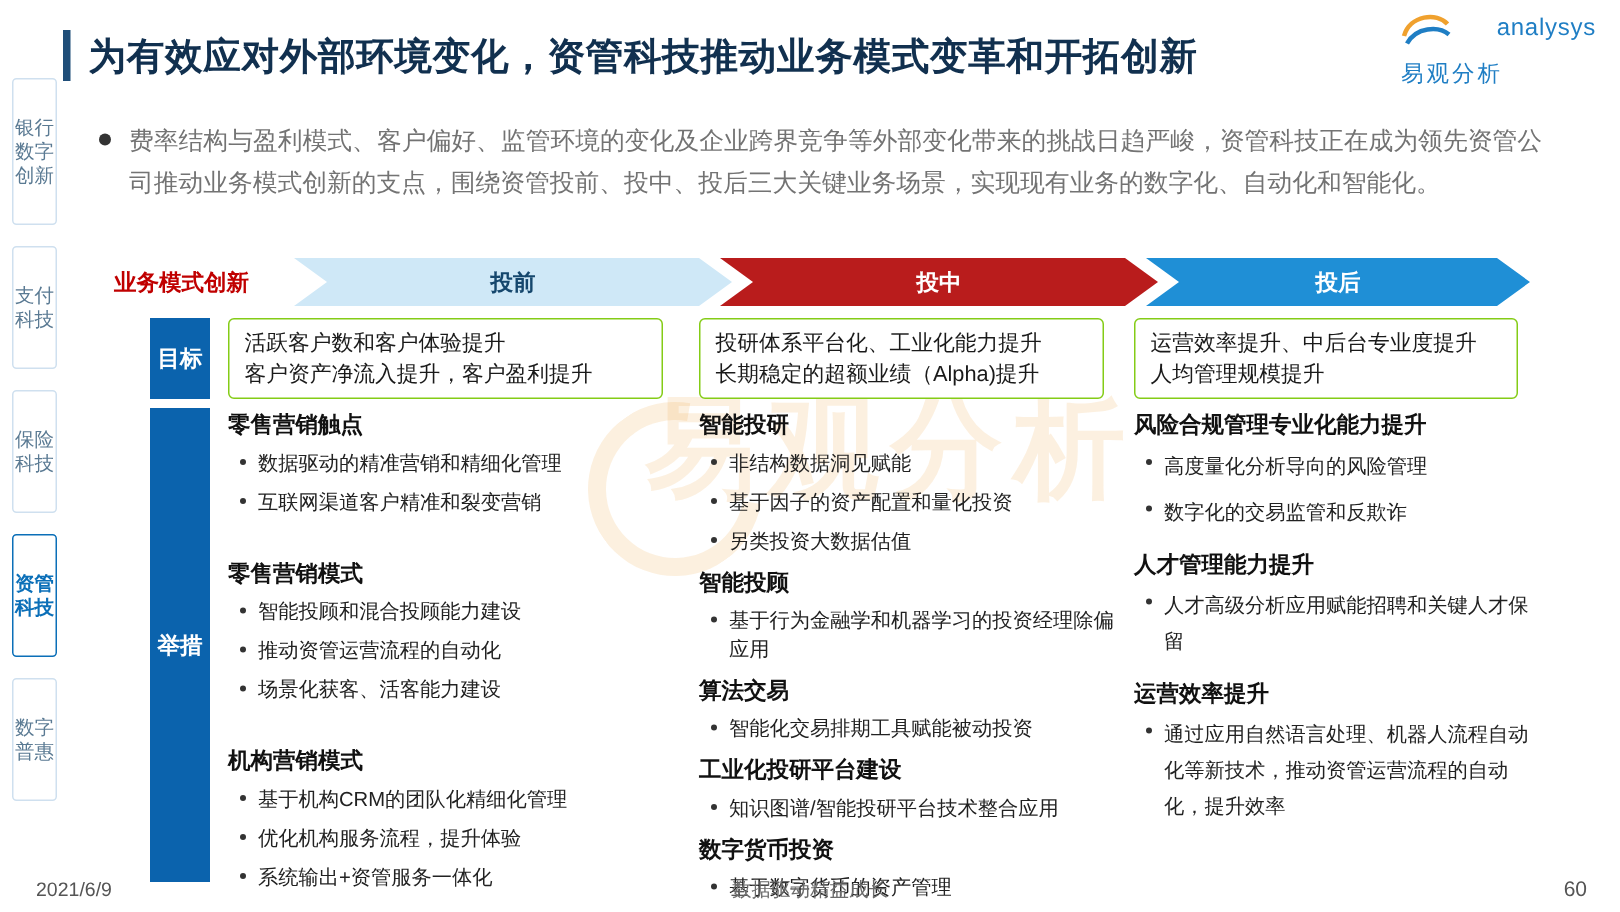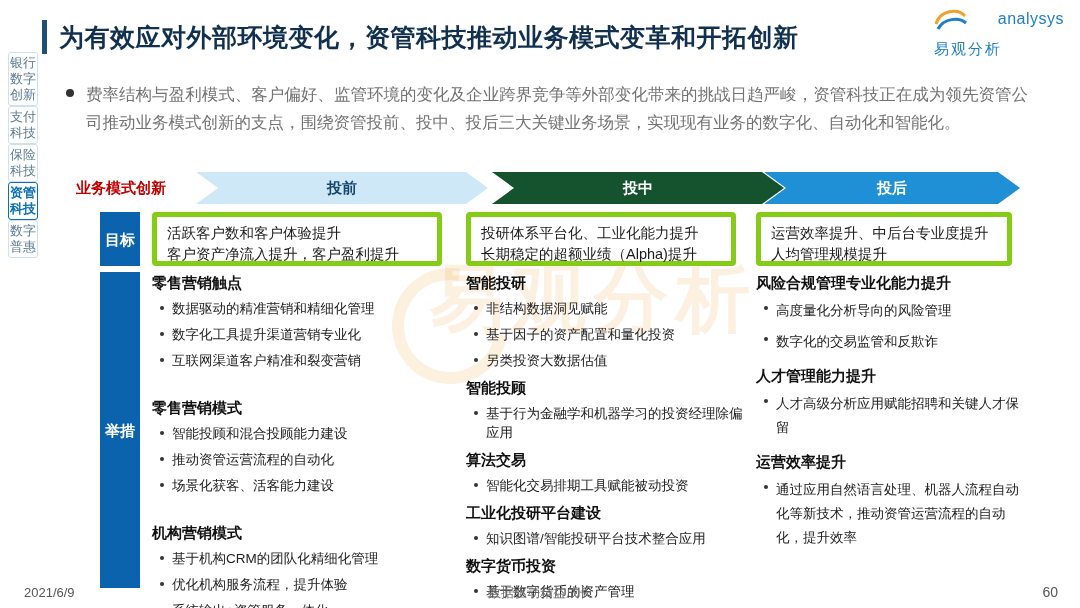--- a/index.html
+++ b/index.html
@@ -98,29 +98,29 @@
 
   
   #side-nav {
     position: absolute;
     left: 8px;
     top: 52px;
     width: 34px;
   }
   .nav-item {
     width: 30px;
-    margin-bottom: 0;
+    margin-bottom: 14px;
     border: 1px solid #cfe0ef;
     border-radius: 3px;
     background: #ffffff;
     color: #5a7a93;
     font-size: 13px;
     line-height: 16px;
     text-align: center;
-    padding: 2px 0;
+    padding: 24px 0;
     box-sizing: border-box;
   }
   .nav-item.active {
     background: #ffffff;
     border-color: #0b6fb8;
     color: #0b6fb8;
     font-weight: bold;
   }
 
   
@@ -153,23 +153,23 @@
     font-size: 15px;
   }
   #chev-1 {
     left: 120px;
     width: 292px;
     background: #cfe8f7;
     color: #15476d;
     clip-path: polygon(0 0, calc(100% - 22px) 0, 100% 50%, calc(100% - 22px) 100%, 0 100%, 22px 50%);
   }
   #chev-2 {
-    left: 416px;
+    left: 404px;
     width: 292px;
-    background: #14532d;
+    background: #b91c1c;
     clip-path: polygon(0 0, calc(100% - 22px) 0, 100% 50%, calc(100% - 22px) 100%, 0 100%, 22px 50%);
     font-family: Liberation Serif, serif;
   }
   #chev-3 {
     left: 688px;
     width: 256px;
     background: #1f8fd6;
     clip-path: polygon(0 0, calc(100% - 22px) 0, 100% 50%, calc(100% - 22px) 100%, 0 100%, 22px 50%);
   }
 
@@ -189,21 +189,21 @@
     line-height: 19px;
   }
   #label-goal { top: 212px; height: 54px; }
   #label-action { top: 272px; height: 316px; }
 
   
   .goal-box {
     position: absolute;
     top: 212px;
     height: 54px;
-    border: 5px solid #84cc16;
+    border: 1px solid #84cc16;
     border-radius: 4px;
     background: #ffffff;
     box-sizing: border-box;
     padding: 6px 10px;
     font-size: 14.5px;
     line-height: 21px;
     color: #1a1a1a;
   }
   #goal-1 { left: 152px; width: 290px; }
   #goal-2 { left: 466px; width: 270px; }
@@ -352,21 +352,20 @@
 
 <div class="goal-box" id="goal-1">活跃客户数和客户体验提升<br>客户资产净流入提升，客户盈利提升</div>
 <div class="goal-box" id="goal-2">投研体系平台化、工业化能力提升<br>长期稳定的超额业绩（Alpha)提升</div>
 <div class="goal-box" id="goal-3">运营效率提升、中后台专业度提升<br>人均管理规模提升</div>
 
 <div class="col" id="col-1">
   <div class="grp">
     <div class="grp-title">零售营销触点</div>
     <ul class="items">
       <li>数据驱动的精准营销和精细化管理</li>
-      <li>数字化工具提升渠道营销专业化</li>
       <li>互联网渠道客户精准和裂变营销</li>
     </ul>
   </div>
   <div class="grp">
     <div class="grp-title">零售营销模式</div>
     <ul class="items">
       <li>智能投顾和混合投顾能力建设</li>
       <li>推动资管运营流程的自动化</li>
       <li>场景化获客、活客能力建设</li>
     </ul>

